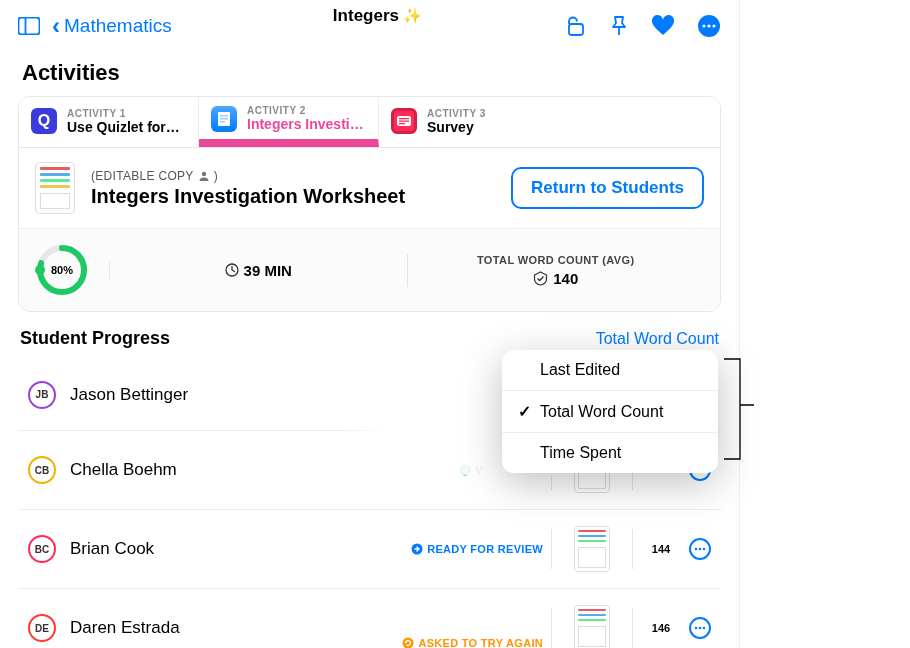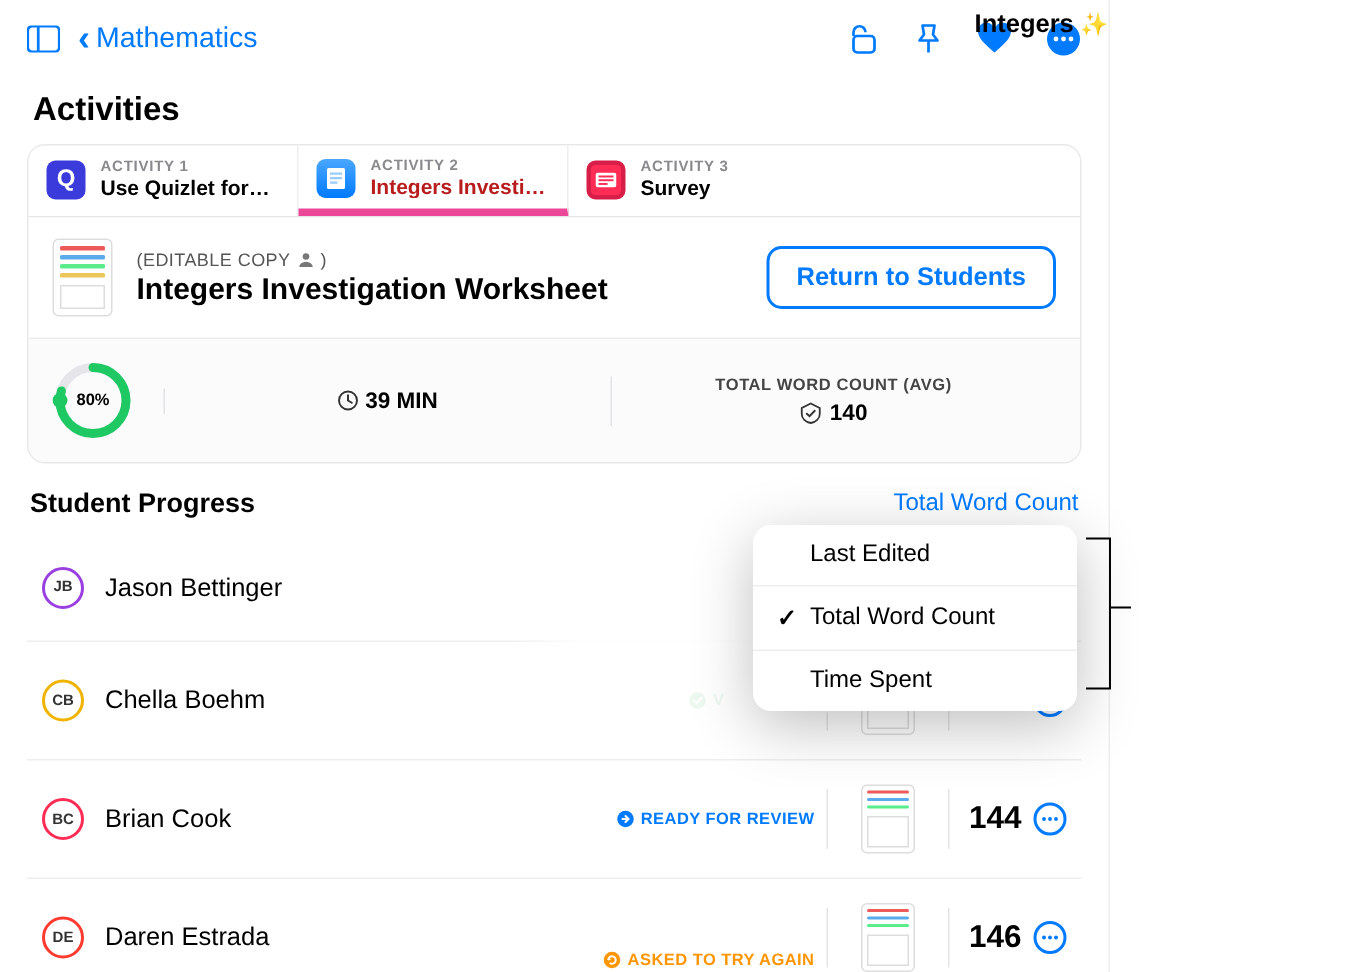--- a/index.html
+++ b/index.html
@@ -3,36 +3,36 @@
 <meta charset="utf-8">
 <style>
   * { box-sizing: border-box; margin: 0; padding: 0; }
   body { font-family: -apple-system, BlinkMacSystemFont, "Segoe UI", Helvetica, Arial, sans-serif; background: #fff; width: 910px; height: 648px; overflow: hidden; position: relative; }
   .app { width: 740px; height: 648px; border-right: 1px solid #eee; position: relative; }
   .topbar { display: flex; align-items: center; padding: 6px 18px 0 18px; height: 46px; }
   .topbar-left { display: flex; align-items: center; gap: 12px; }
   .sidebar-toggle svg, .icon-btn svg { display: block; }
   .back { display: flex; align-items: center; color: #007aff; font-size: 19px; gap: 4px; cursor: pointer; }
   .back .chev { font-size: 24px; font-weight: 600; line-height: 1; }
-  .title-zone { position: absolute; left: 16px; right:0; top: 6px; text-align: right; pointer-events: none; }
+  .title-zone { position: absolute; left: 16px; right:0; top: 6px; text-align: center; pointer-events: none; }
   .title { font-weight: 700; font-size: 17px; }
   .sparkle { color: #f5c518; font-size: 15px; }
   .assigned { font-size: 12px; color: #333; }
   .top-actions { margin-left: auto; display: flex; align-items: center; gap: 22px; }
   .icon-btn { color: #007aff; cursor: pointer; }
   .section-title { font-size: 22px; font-weight: 800; padding: 14px 22px 10px 22px; }
   .card { margin: 0 18px; background: #f9f9fa; border: 1px solid #e8e8ea; border-radius: 12px; overflow: hidden; }
   .tabs { display: flex; border-bottom: 1px solid #e6e6e8; background: #fff; }
   .tab { flex: 0 0 180px; padding: 8px 12px 10px 12px; display: flex; gap: 10px; align-items: center; border-right: 1px solid #eee; cursor: pointer; overflow:hidden; }
   .tab:last-child { border-right: none; }
   .tab .appicon { width: 26px; height: 26px; border-radius: 6px; flex-shrink:0; }
   .tab .meta .num { font-size: 10px; letter-spacing: 0.5px; color: #8a8a8e; font-weight: 600; }
   .tab .meta .name { font-size: 14px; font-weight: 700; white-space: nowrap; overflow: hidden; text-overflow: ellipsis; max-width: 130px; }
-  .tab.active { border-bottom: 5px solid #ec4899; padding-bottom: 7px; }
-  .tab.active .meta .name { color: #b91c1c; }
+  .tab.active { border-bottom: 8px solid #ec4899; padding-bottom: 7px; }
+  .tab.active .meta .name { color: #ec4899; }
   .activity-header { display:flex; align-items:center; padding: 14px 16px; gap: 16px; background:#fff; border-bottom: 1px solid #eee; }
   .doc-thumb { width: 40px; height: 52px; border: 1px solid #ddd; border-radius: 4px; background: #fff; position: relative; overflow:hidden; }
   .doc-thumb .line { position:absolute; left:4px; right:4px; height:3px; border-radius:1px; }
   .activity-text .editable { font-size: 12px; color: #555; letter-spacing: 0.3px; display:flex; align-items:center; gap:4px; }
   .activity-text .worksheet { font-size: 20px; font-weight: 700; margin-top: 2px; }
   .return-btn { margin-left:auto; border: 2px solid #007aff; color: #007aff; font-weight: 700; font-size: 17px; padding: 9px 18px; border-radius: 10px; background:#fff; cursor:pointer; }
   .metrics { display:flex; align-items:center; padding: 14px 16px; background:#fbfbfc; }
   .donut-wrap { position: relative; width: 54px; height: 54px; margin-right: 20px; }
   .metric { flex:1; text-align:center; border-left: 1px solid #e3e3e6; padding: 0 10px; }
   .metric:first-of-type { border-left: none; }
@@ -44,21 +44,21 @@
   .list { margin: 0 18px; }
   .row { display:flex; align-items:center; padding: 16px 10px; border-bottom: 1px solid #eee; min-height: 72px; }
   .avatar { width: 28px; height: 28px; border-radius: 50%; border: 2px solid; display:flex; align-items:center; justify-content:center; font-size: 10px; font-weight:700; margin-right: 14px; color:#333; background:#fff; }
   .student-name { font-size: 17px; font-weight: 400; flex: 0 0 220px; }
   .status { margin-left:auto; font-size: 11px; font-weight: 800; letter-spacing: 0.3px; display:flex; align-items:center; gap:4px; }
   .status.ready { color: #007aff; }
   .status.viewed { color: #1aab4c; }
   .status.retry { color: #ff9500; margin-top: 30px; }
   .mini-thumb { width: 36px; height: 46px; border:1px solid #ddd; border-radius:4px; margin: 0 14px; background:#fff; position:relative; overflow:hidden; }
   .mini-thumb .l { position:absolute; left:3px; right:3px; height:2px; background:#e77; border-radius:1px; }
-  .count { font-weight:700; font-size:21px; width: 40px; text-align:right; }
+  .count { font-weight:700; font-size:11px; width: 40px; text-align:center; }
   .more-circle { width: 22px; height:22px; border:2px solid #007aff; border-radius:50%; display:flex; align-items:center; justify-content:center; color:#007aff; cursor:pointer; margin-left: 8px; }
   .vbar { width:1px; height: 40px; background:#e5e5e8; margin:0 8px; }
   .popover { position:absolute; left: 502px; top: 350px; width: 216px; background:#fff; border-radius: 12px; box-shadow: 0 10px 40px rgba(0,0,0,0.25); overflow:hidden; z-index: 20; }
   .popover .item { padding: 11px 16px; font-size: 16px; border-bottom: 1px solid #eee; cursor:pointer; display:flex; align-items:center; gap:8px; }
   .popover .item:last-child { border-bottom:none; }
   .popover .check { width: 14px; display:inline-block; font-weight:700; }
   .fade { position:absolute; left: 340px; right: 170px; top: 345px; height: 130px; background: linear-gradient(90deg, rgba(249,249,250,0) 0%, rgba(255,255,255,0.92) 20%, rgba(255,255,255,0.92) 100%); z-index: 10; pointer-events:none; }
   .bracket-wrap { position:absolute; left: 724px; top: 355px; height: 108px; width: 40px; z-index: 30; }
   .bracket-wrap svg { overflow:visible; }
   .donut-pct { position:absolute; left:0; top:0; width:54px; height:54px; display:flex; align-items:center; justify-content:center; font-size:11px; font-weight:700; }

